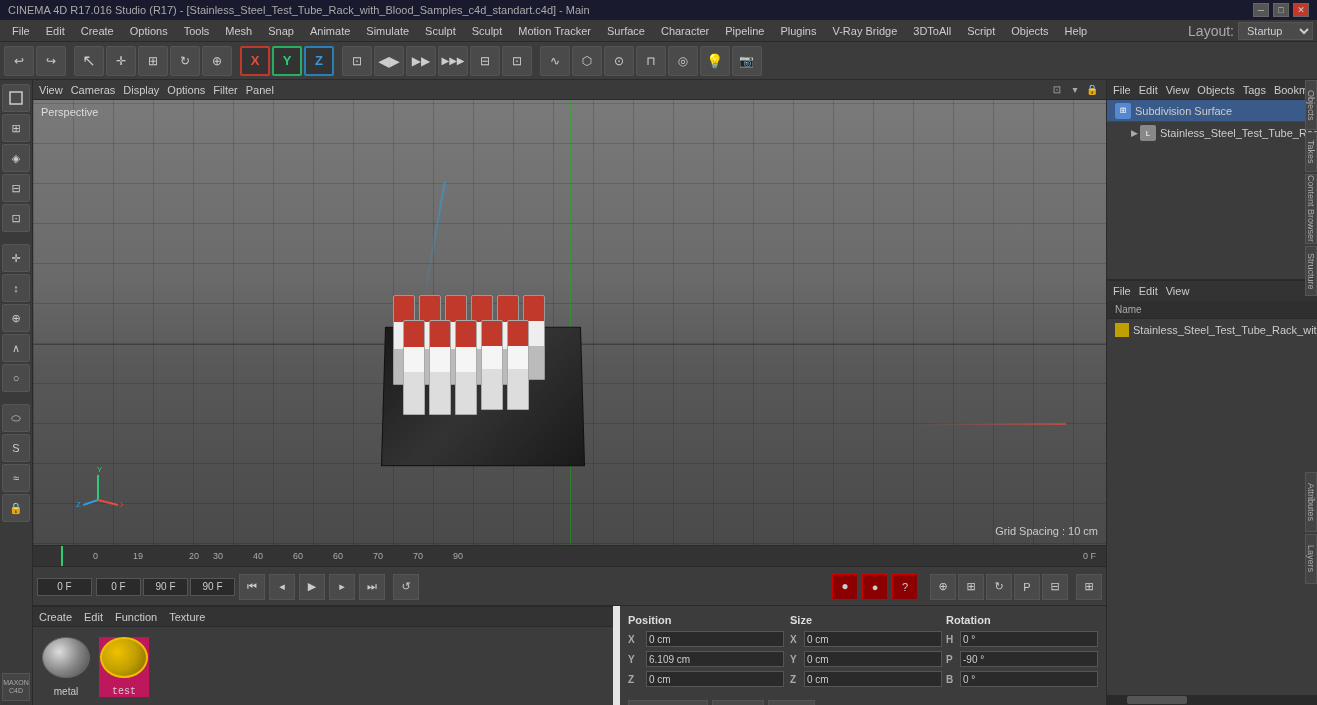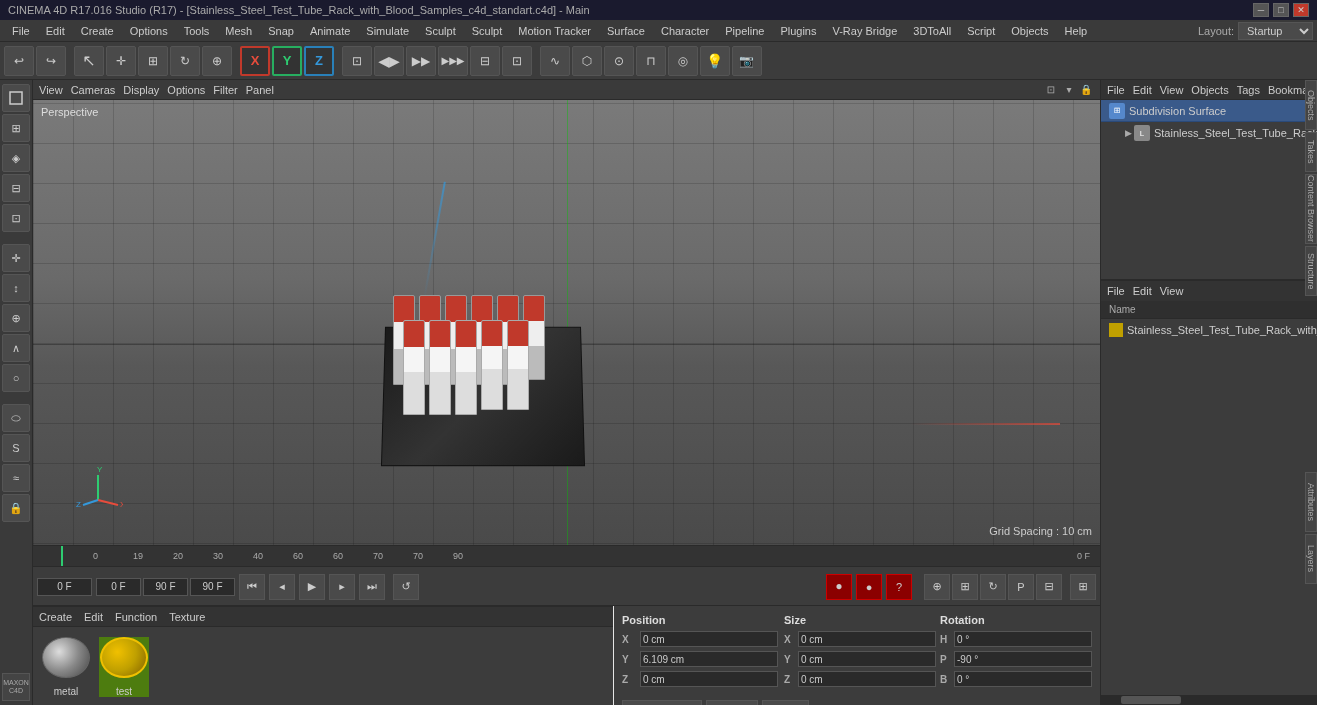--- a/index.html
+++ b/index.html
@@ -160,21 +160,21 @@
   <span class="menu-item">Surface</span>
   <span class="menu-item">Character</span>
   <span class="menu-item">Pipeline</span>
   <span class="menu-item">Plugins</span>
   <span class="menu-item">V-Ray Bridge</span>
   <span class="menu-item">3DToAll</span>
   <span class="menu-item">Script</span>
   <span class="menu-item">Objects</span>
   <span class="menu-item">Help</span>
   <span class="menu-spacer"></span>
-  <span style="color:#aaa;font-size:11px;margin-right:4px;">Layout:</span>
+  <span style="color:#aaa;font-size:14px;margin-right:4px;">Layout:</span>
   <select class="layout-select">
     <option>Startup</option>
     <option>Standard</option>
   </select>
 </div>
 
 <div id="toolbar">
   <div class="tb-btn" title="Undo">↩</div>
   <div class="tb-btn" title="Redo">↪</div>
   <div class="tb-separator"></div>
@@ -299,21 +299,21 @@
 
         <span id="grid-label">Grid Spacing : 10 cm</span>
       </div>
     </div>
 
     <div id="timeline-area">
       <div id="timeline-ruler" style="position:relative;padding-left:60px;">
         <div id="tl-playhead"></div>
         <span class="tl-marker" style="left:60px;">0</span>
         <span class="tl-marker" style="left:100px;">19</span>
-        <span class="tl-marker" style="left:140px;">20</span>
+        <span class="tl-marker" style="left:156px;">20</span>
         <span class="tl-marker" style="left:180px;">30</span>
         <span class="tl-marker" style="left:220px;">40</span>
         <span class="tl-marker" style="left:260px;">60</span>
         <span class="tl-marker" style="left:300px;">60</span>
         <span class="tl-marker" style="left:340px;">70</span>
         <span class="tl-marker" style="left:380px;">70</span>
         <span class="tl-marker" style="left:420px;">90</span>
         <span class="tl-marker" style="right:10px;">0 F</span>
       </div>
       <div id="tl-controls">
@@ -351,28 +351,28 @@
           <span class="mat-menu">Create</span>
           <span class="mat-menu">Edit</span>
           <span class="mat-menu">Function</span>
           <span class="mat-menu">Texture</span>
         </div>
         <div id="mat-content">
           <div class="mat-swatch">
             <div class="mat-preview mat-metal"></div>
             <span class="mat-label">metal</span>
           </div>
-          <div class="mat-swatch" style="background:#4d7c0f;">
+          <div class="mat-swatch" style="background:#be185d;font-family:Liberation Mono, monospace;">
             <div class="mat-preview mat-test" style="border:2px solid #f0c000;"></div>
             <span class="mat-label">test</span>
           </div>
         </div>
       </div>
 
-      <div id="attr-panel" style="flex:1;background:#3c3c3c;border-left:1px solid #e5e5e5;">
+      <div id="attr-panel" style="flex:1;background:#3c3c3c;border-left:7px solid #e5e5e5;">
         <div id="attr-header" style="display:flex;gap:4px;padding:4px;">
 
           <div class="attr-section">
             <div class="attr-title">Position</div>
             <div class="attr-row">
               <span class="attr-label">X</span>
               <input type="text" class="attr-input" value="0 cm" style="">
             </div>
             <div class="attr-row">
               <span class="attr-label">Y</span>

